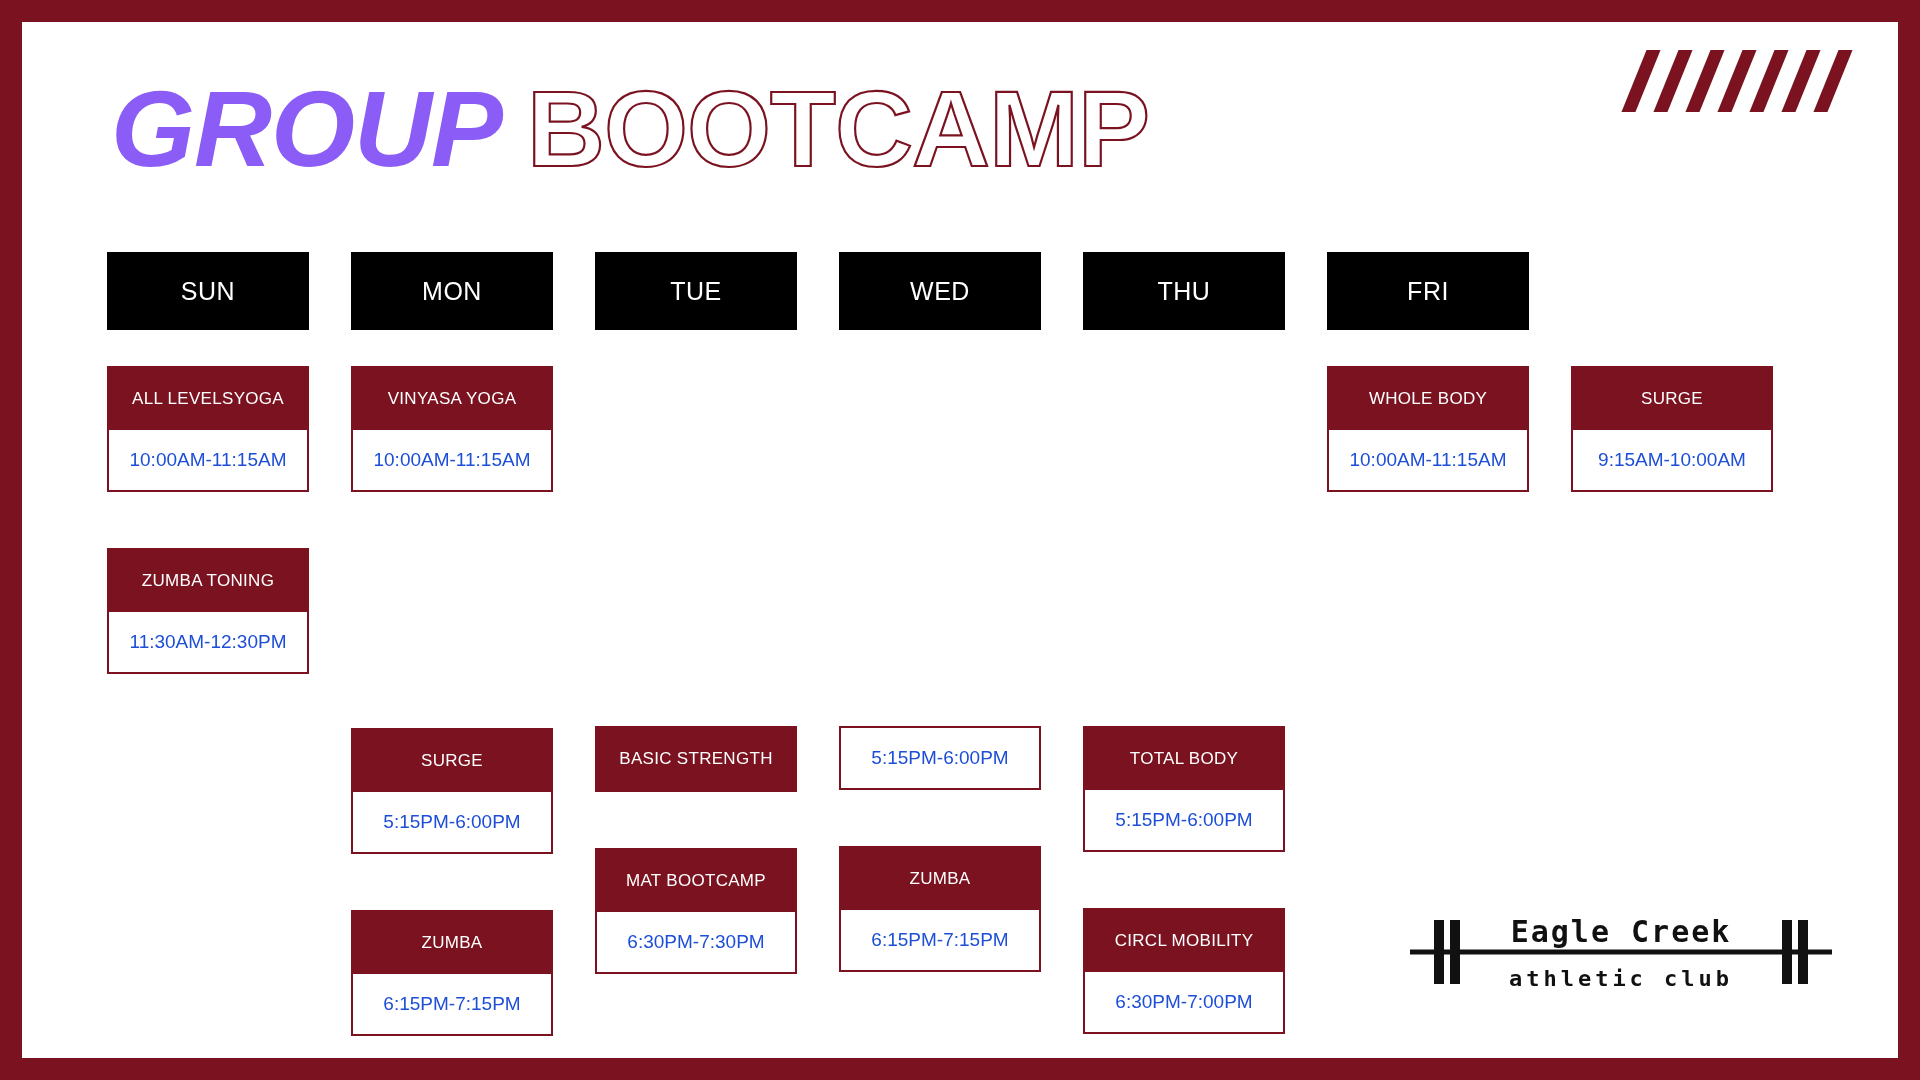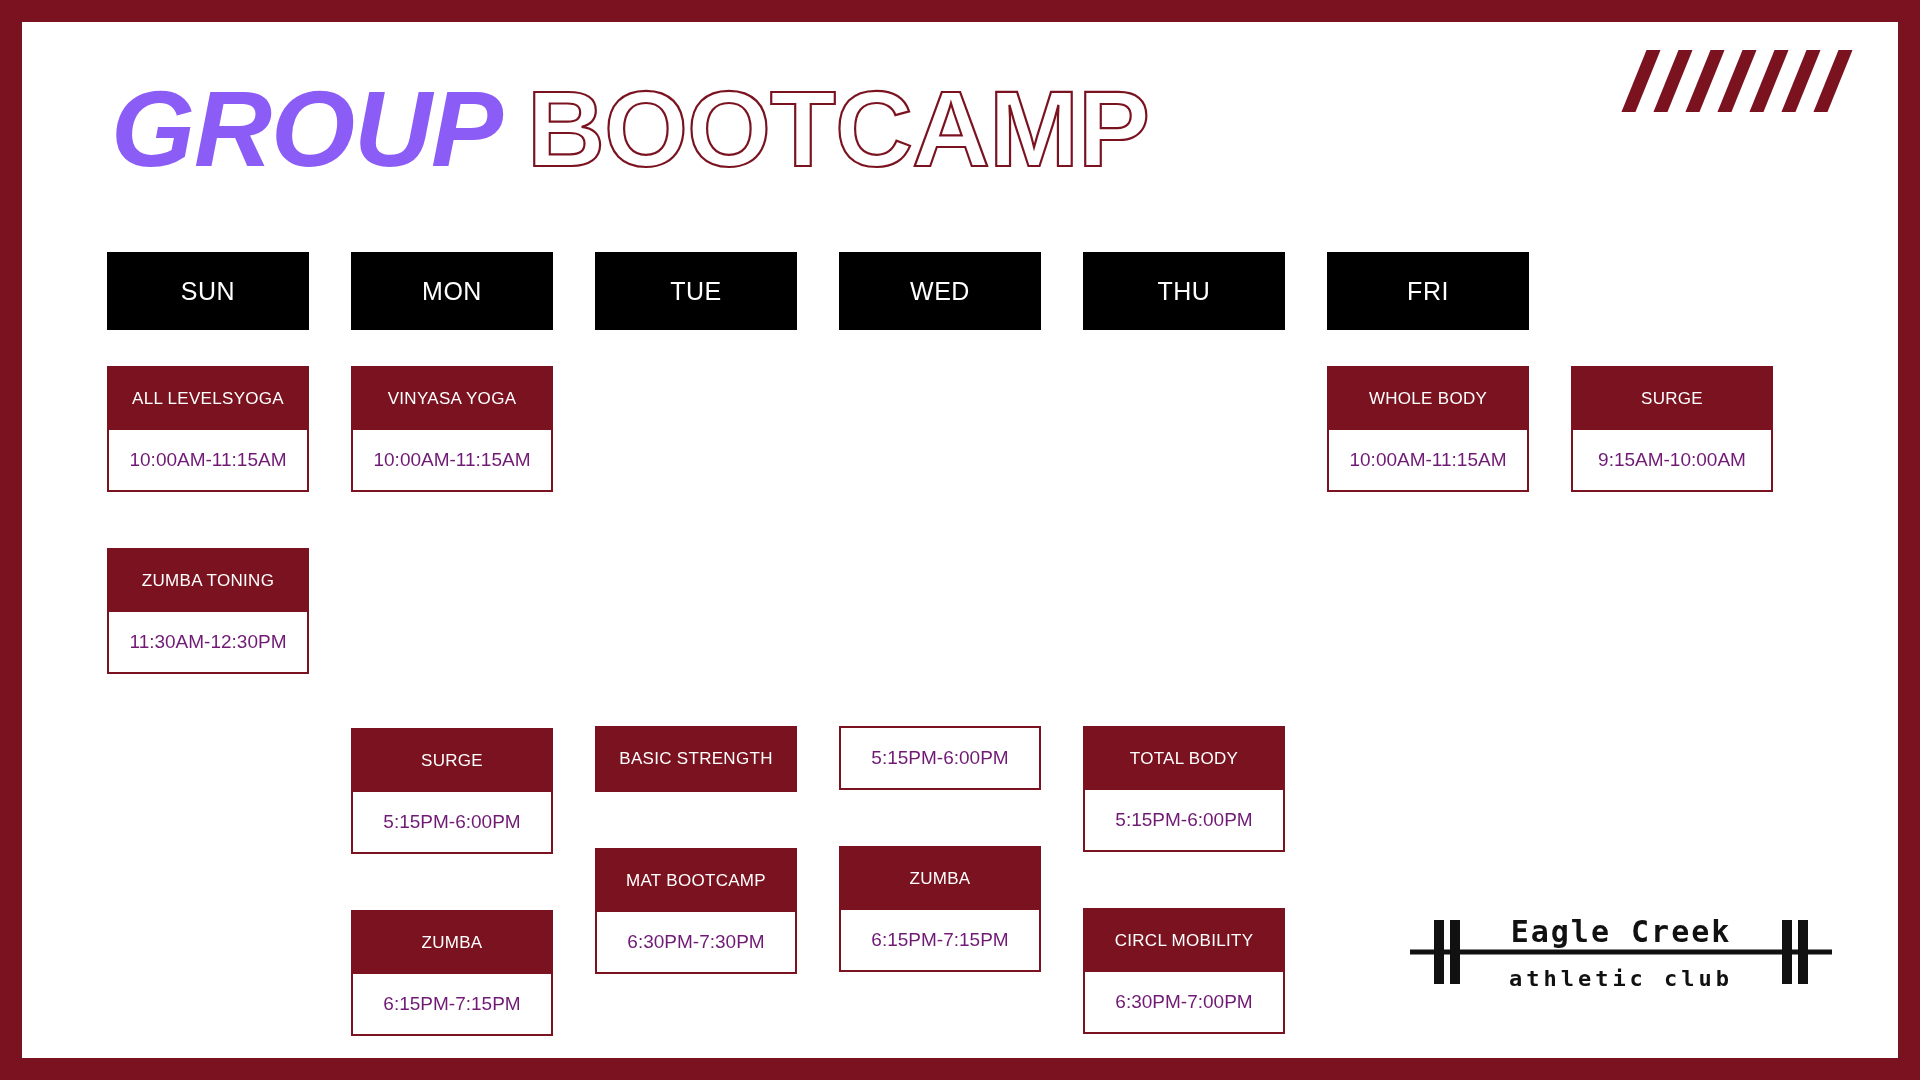--- a/index.html
+++ b/index.html
@@ -128,21 +128,21 @@
     justify-content: center;
     text-align: center;
     font-size: 17px;
     padding: 0 4px;
     letter-spacing: 0.3px;
   }
 
   .card-time {
     height: 60px;
     background: #ffffff;
-    color: #701a75;
+    color: #1d4ed8;
     display: flex;
     align-items: center;
     justify-content: center;
     font-size: 19px;
   }
 
   .spacer-card {
     width: 202px;
     height: 124px;
     margin-bottom: 56px;

